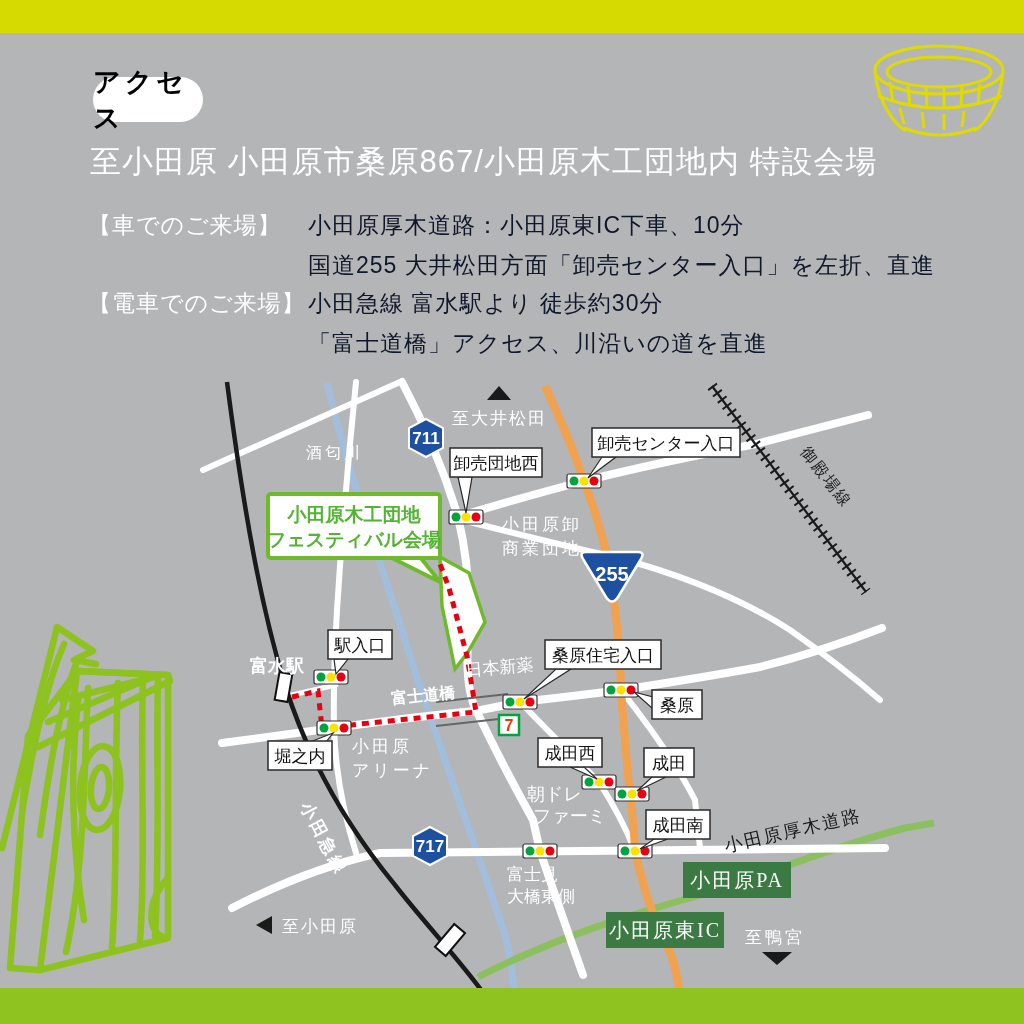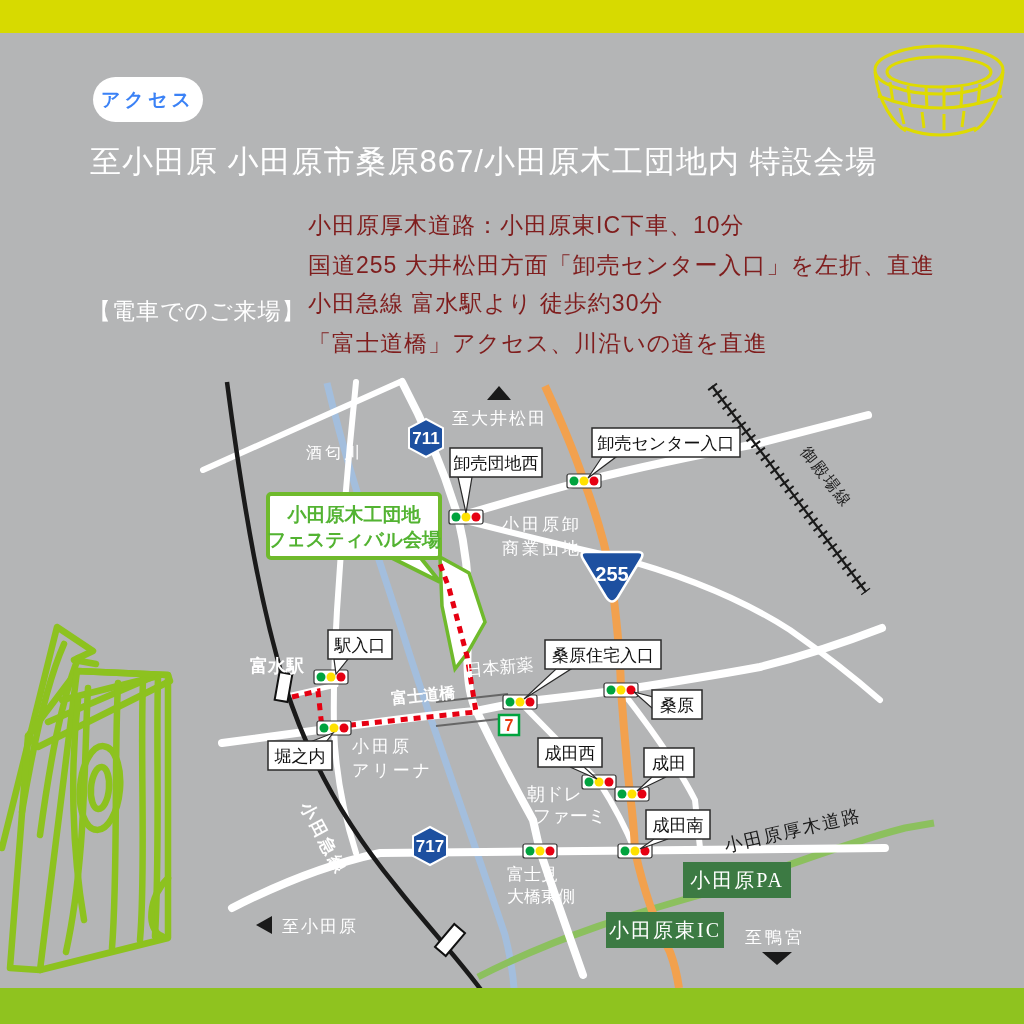--- a/index.html
+++ b/index.html
@@ -1,24 +1,24 @@
 <!DOCTYPE html>
 <html><head>
 <meta charset="utf-8">
 <style>
   html,body{margin:0;padding:0;}
   .page{position:relative;width:1024px;height:1024px;background:#b4b5b6;overflow:hidden;
         font-family:"Liberation Sans",sans-serif;}
   .abs{position:absolute;}
   .access-pill{left:93px;top:77px;width:110px;height:45px;background:#fff;border-radius:23px;
-      display:flex;align-items:center;justify-content:center;color:#3b82f6;font-weight:bold;
-      font-size:19px;letter-spacing:4px;}
+      display:flex;align-items:center;justify-content:center;color:#000000;font-weight:bold;
+      font-size:27px;letter-spacing:4px;}
   .address{left:90px;top:141px;color:#fff;font-size:31px;letter-spacing:1px;white-space:nowrap;}
   .dir-label{color:#fff;font-size:23px;letter-spacing:1px;white-space:nowrap;}
-  .dir-line{color:#7f1d1d;font-size:23px;letter-spacing:1px;white-space:nowrap;text-align:center;}
+  .dir-line{color:#0f172a;font-size:23px;letter-spacing:1px;white-space:nowrap;text-align:center;}
   .mapsvg{left:0;top:0;}
   text.mt{font-family:"Liberation Serif",serif;fill:#ffffff;}
   text.mk{font-family:"Liberation Serif",serif;fill:#1a1a1a;}
   text.callout{font-family:"Liberation Serif",serif;fill:#111;font-size:17px;text-anchor:middle;}
   text.shield{font-family:"Liberation Sans",sans-serif;fill:#fff;font-weight:bold;text-anchor:middle;}
   text.venue{font-family:"Liberation Sans",sans-serif;fill:#53b332;font-weight:bold;font-size:19px;text-anchor:middle;}
   text.gbox{font-family:"Liberation Serif",serif;fill:#fff;font-size:20px;text-anchor:middle;letter-spacing:2px;}
 </style>
 </head>
 <body>
@@ -231,19 +231,20 @@
       <text class="venue" x="354" y="546">フェスティバル会場</text>
     </g>
 
     <rect x="0" y="0" width="1024" height="33" fill="#d7da00"></rect>
     <rect x="0" y="988" width="1024" height="36" fill="#8fc31f"></rect>
   </svg>
 
   <div class="abs access-pill">アクセス</div>
   <div class="abs address">至小田原 小田原市桑原867/小田原木工団地内 特設会場</div>
 
+  <div class="abs dir-label" style="left:88px;top:210px;">【車でのご来場】</div>
   <div class="abs dir-line" style="left:308px;top:210px;">小田原厚木道路：小田原東IC下車、10分</div>
   <div class="abs dir-line" style="left:308px;top:250px;">国道255 大井松田方面「卸売センター入口」を左折、直進</div>
-  <div class="abs dir-label" style="left:88px;top:288px;margin-top:8px;">【電車でのご来場】</div>
+  <div class="abs dir-label" style="left:88px;top:288px;">【電車でのご来場】</div>
   <div class="abs dir-line" style="left:308px;top:288px;">小田急線 富水駅より 徒歩約30分</div>
   <div class="abs dir-line" style="left:308px;top:328px;">「富士道橋」アクセス、川沿いの道を直進</div>
 
 </div>
 
 </body></html>

